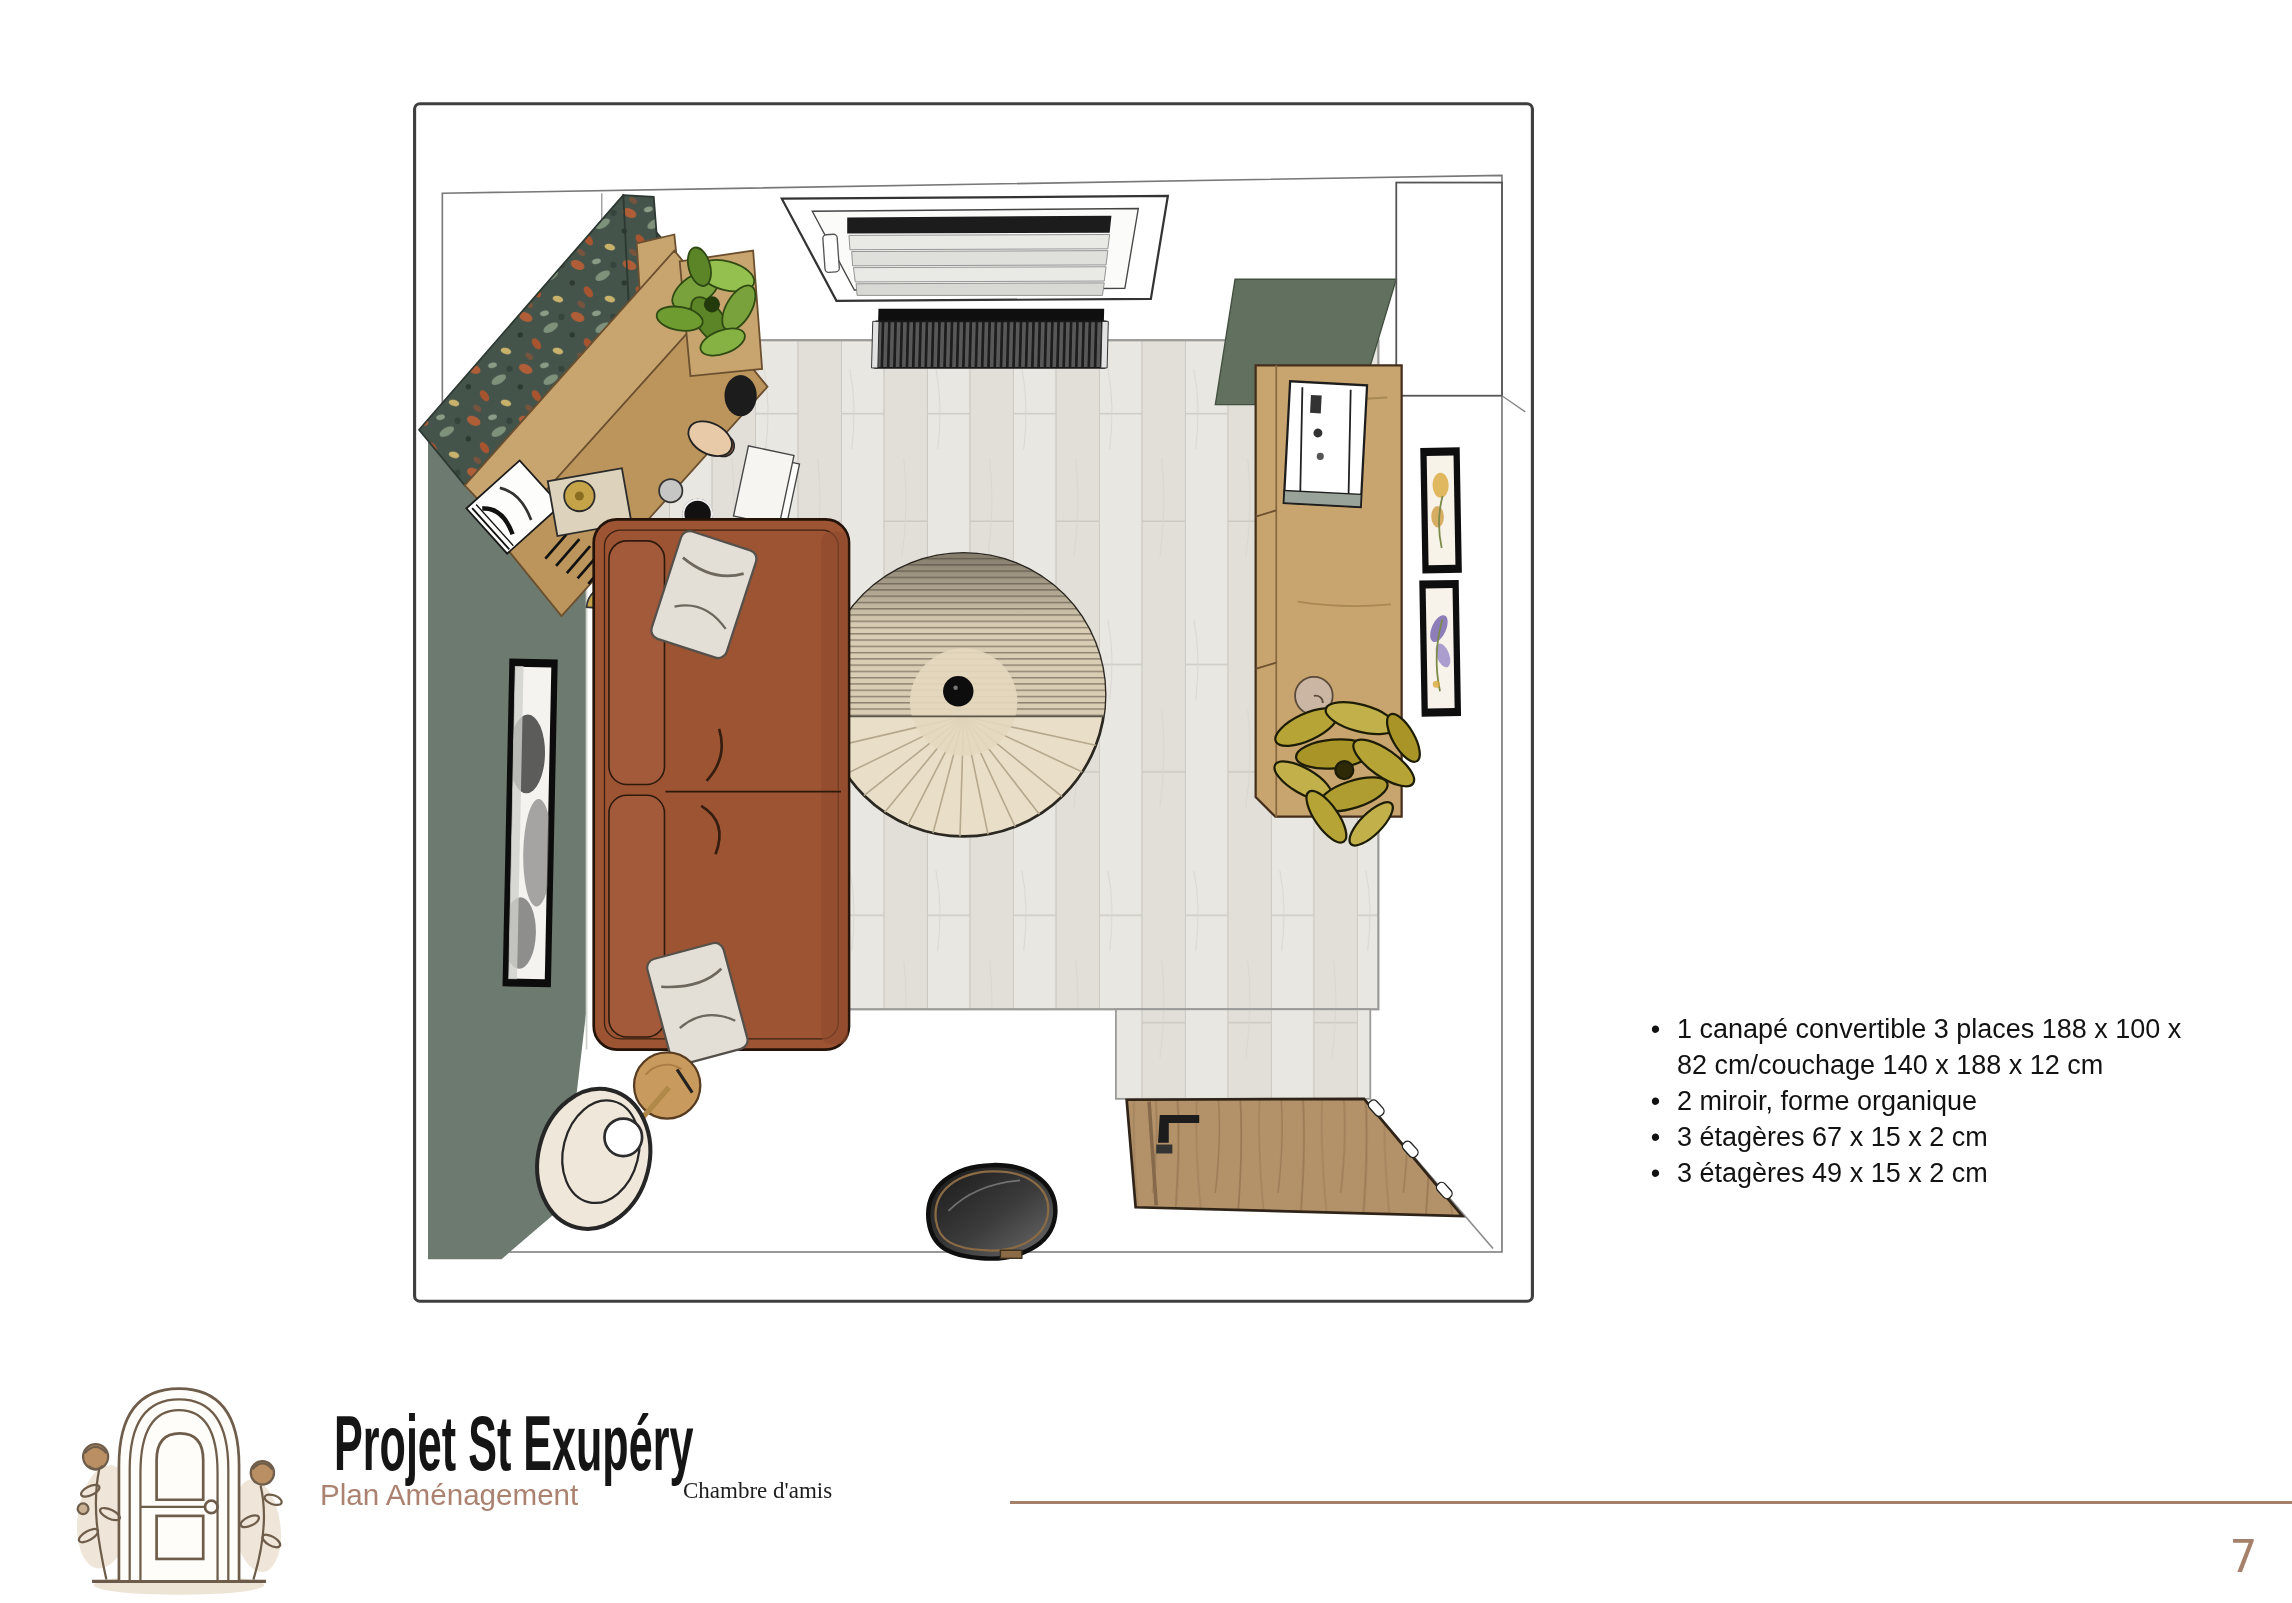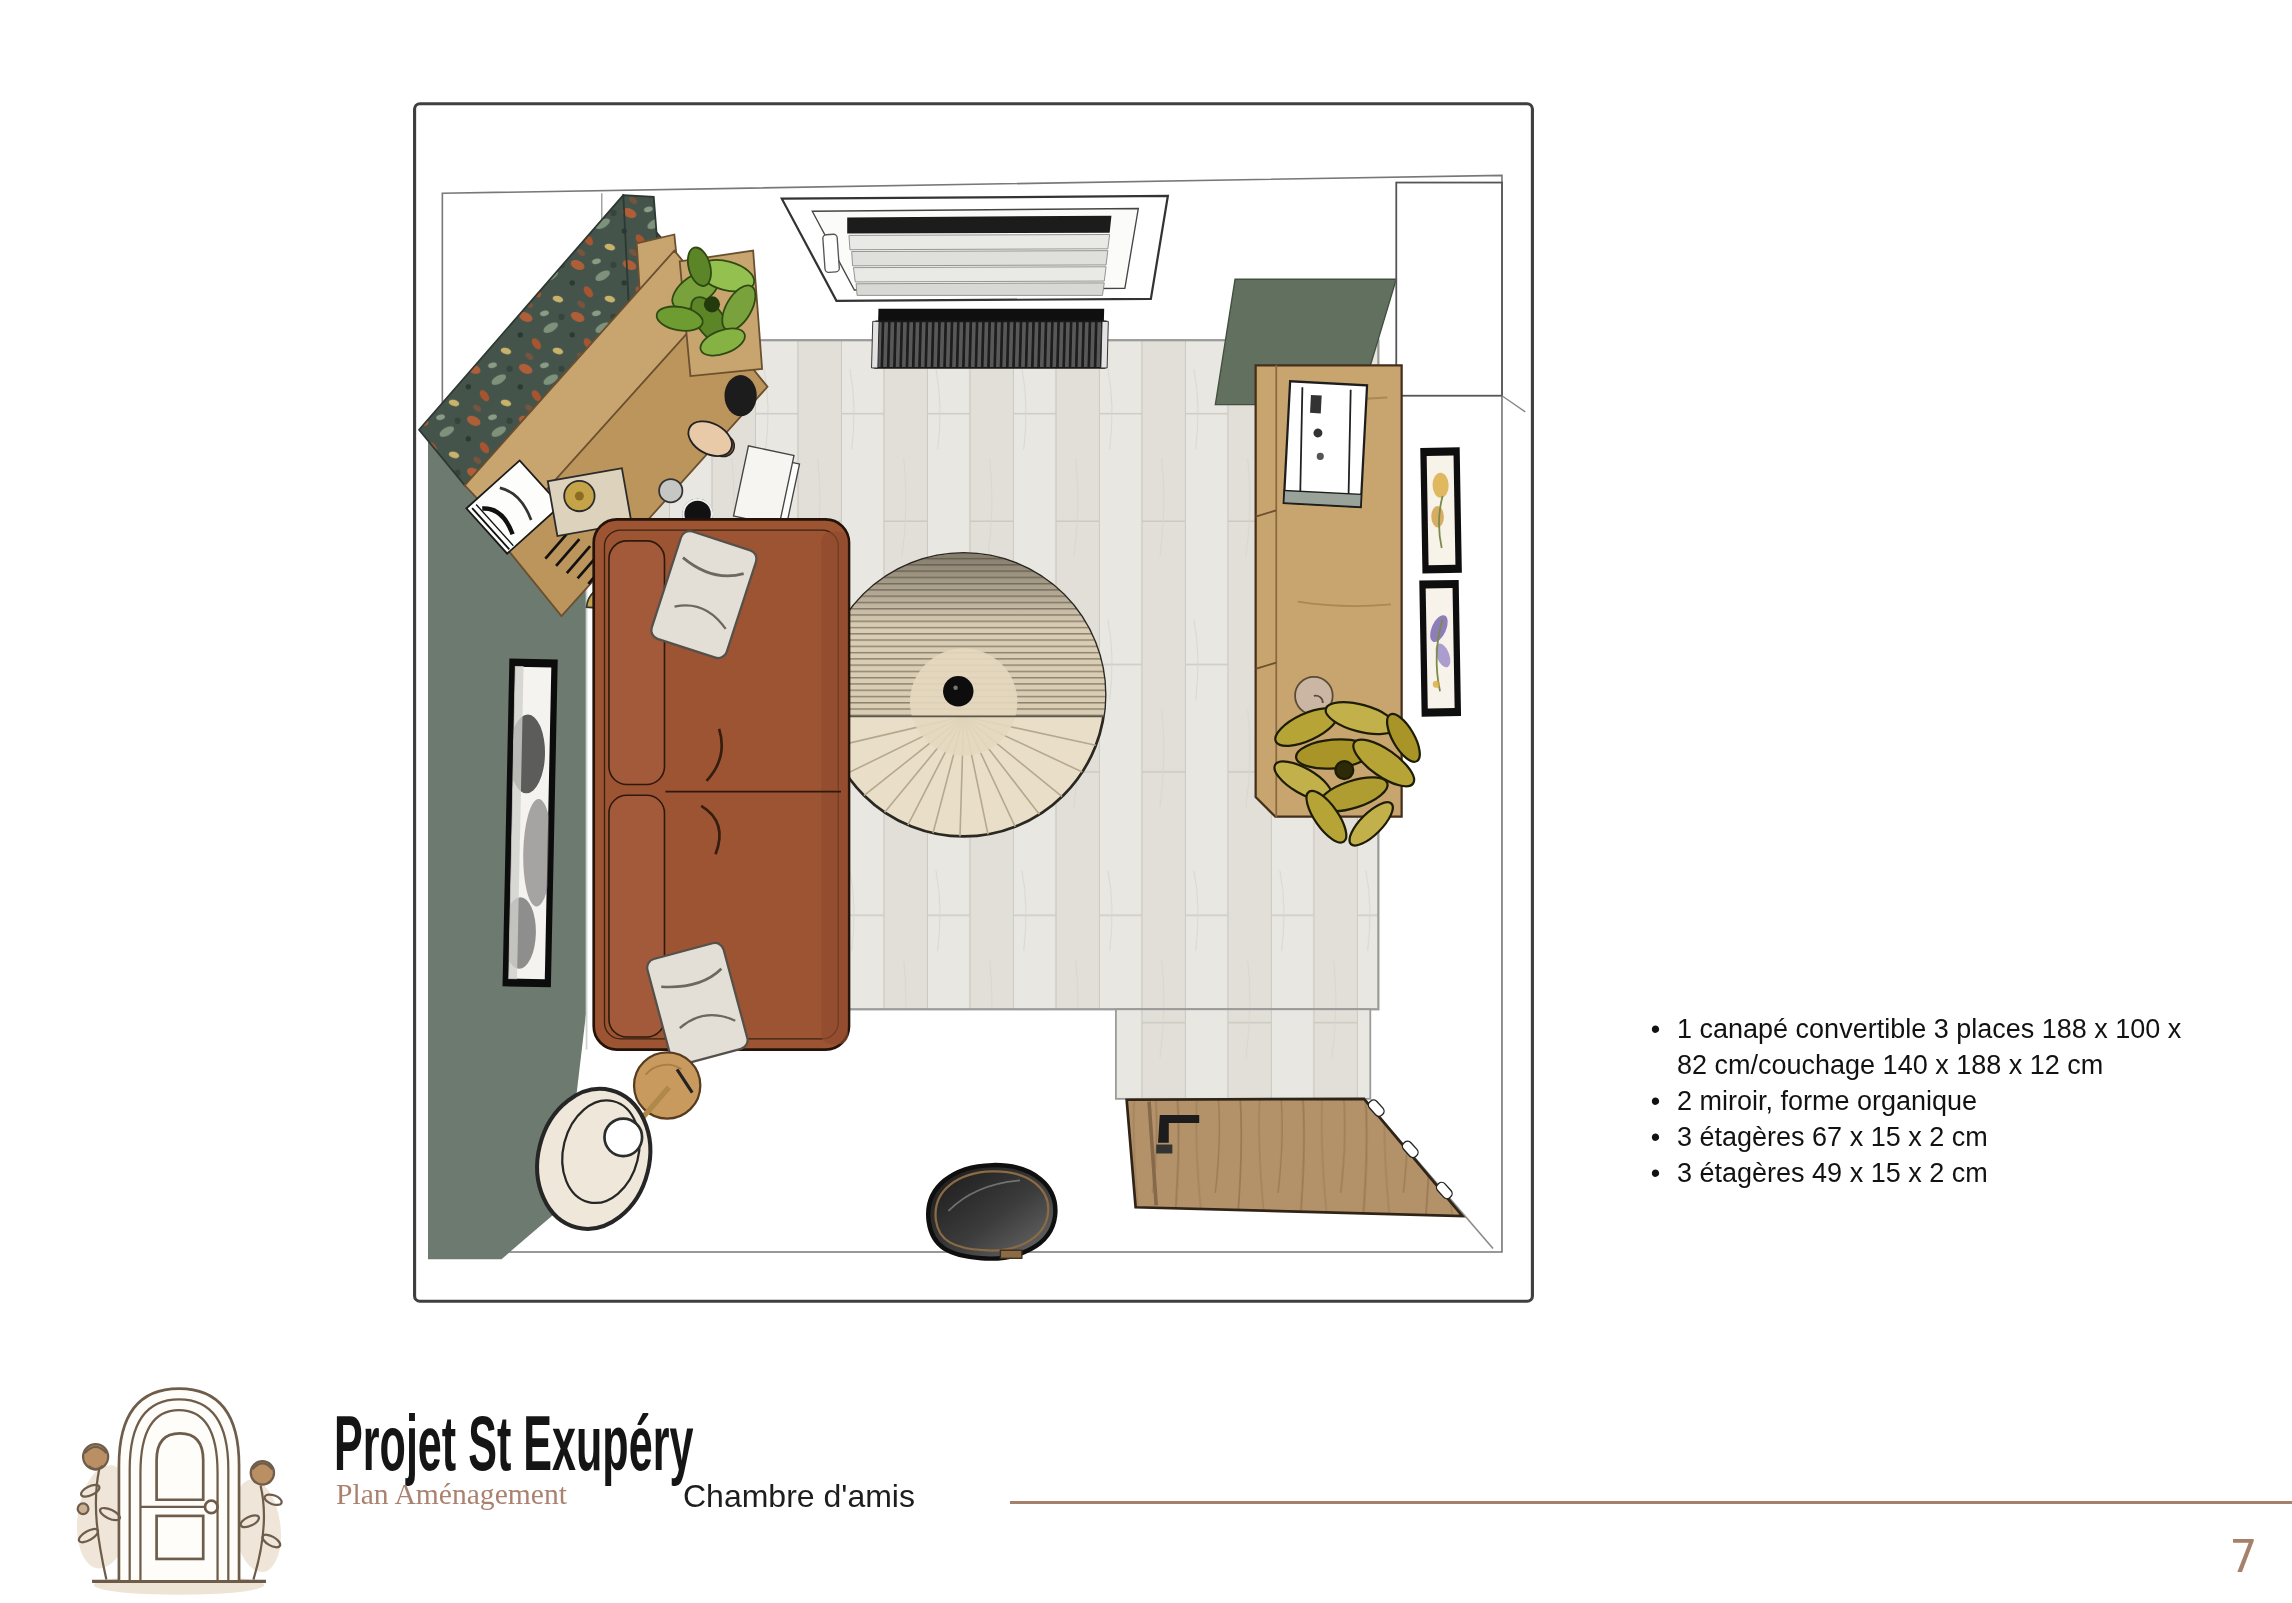--- a/index.html
+++ b/index.html
@@ -20,26 +20,26 @@
     content:"•";position:absolute;left:1.8px;top:0;font-size:27px;color:#111;
   }
   
   #logo{position:absolute;left:49px;top:1324px;}
   #project-title{
     position:absolute;left:334px;top:1399px;
     font-size:77px;font-weight:700;letter-spacing:0px;color:#151515;
     transform:scaleX(0.56);transform-origin:left top;white-space:nowrap;
   }
   #subtitle-left{
-    position:absolute;left:336px;top:1478px;
-    font-family:Liberation Serif, serif;font-size:29.6px;color:#ab8270;white-space:nowrap;
+    position:absolute;left:320px;top:1478px;
+    font-family:Liberation Sans, sans-serif;font-size:29.6px;color:#ab8270;white-space:nowrap;
   }
   #subtitle-right{
     position:absolute;left:683px;top:1478px;
-    font-family:Liberation Sans, sans-serif;font-size:32px;color:#1d1d1d;white-space:nowrap;
+    font-family:Liberation Serif, serif;font-size:23px;color:#1d1d1d;white-space:nowrap;
   }
   #footer-divider{
     position:absolute;left:1010px;top:1501px;width:1282px;height:2.7px;background:#a5806b;
   }
   #page-number{
     position:absolute;left:2230px;top:1530px;
     font-family:"DejaVu Sans Mono",monospace;font-size:45px;color:#a5806b;
   }
 </style>
 </head>

